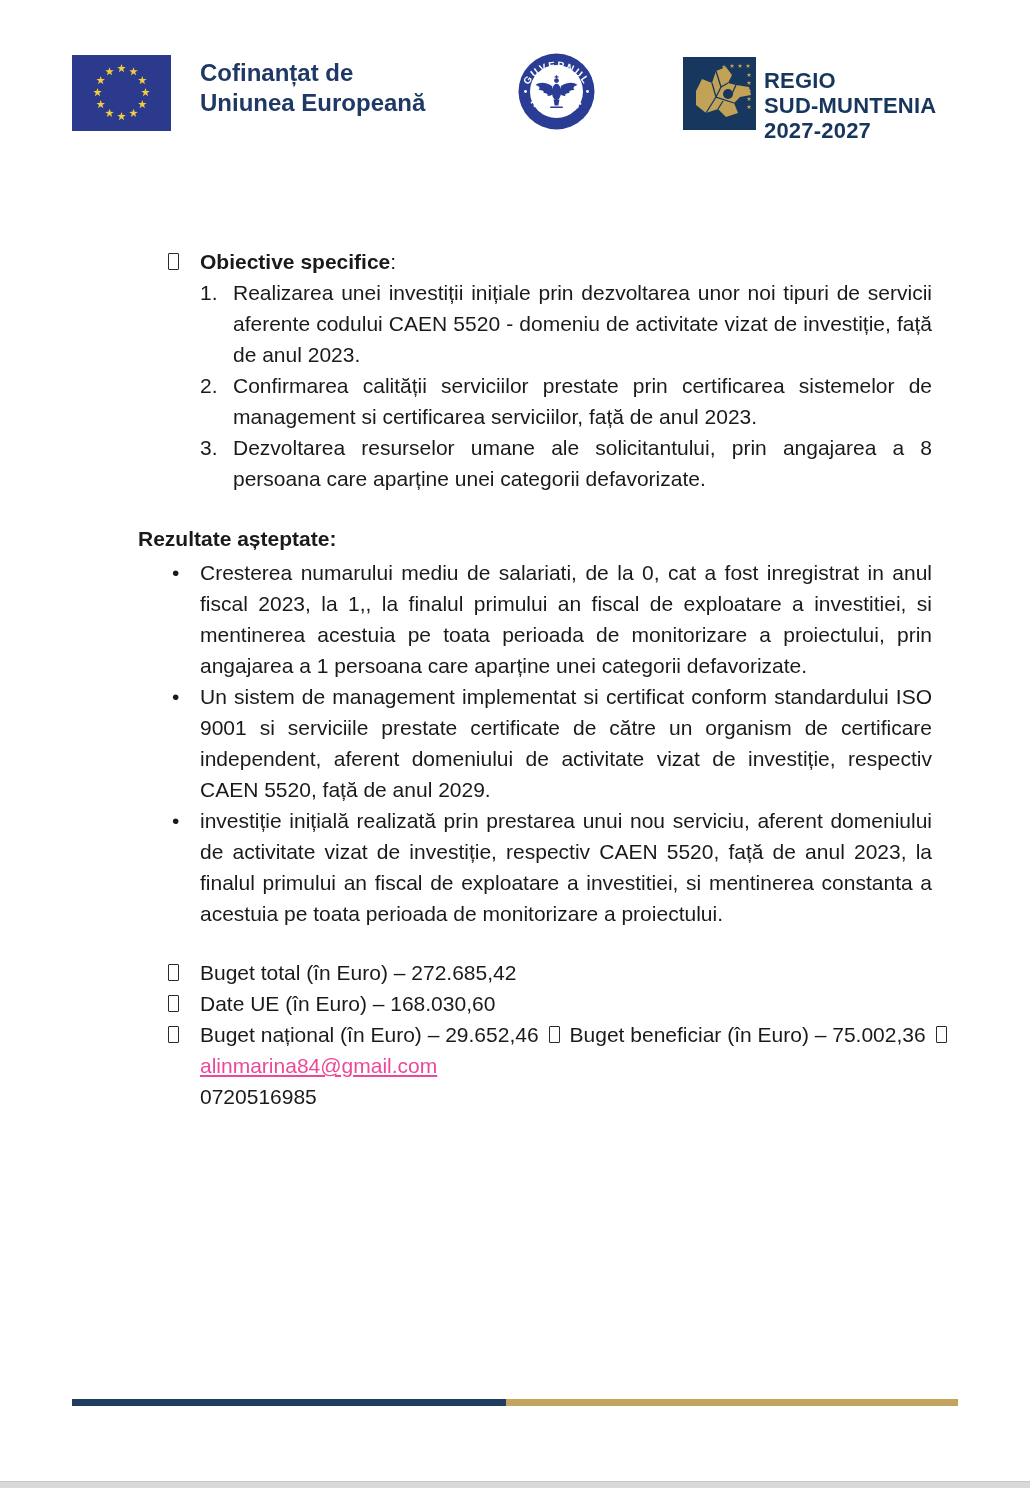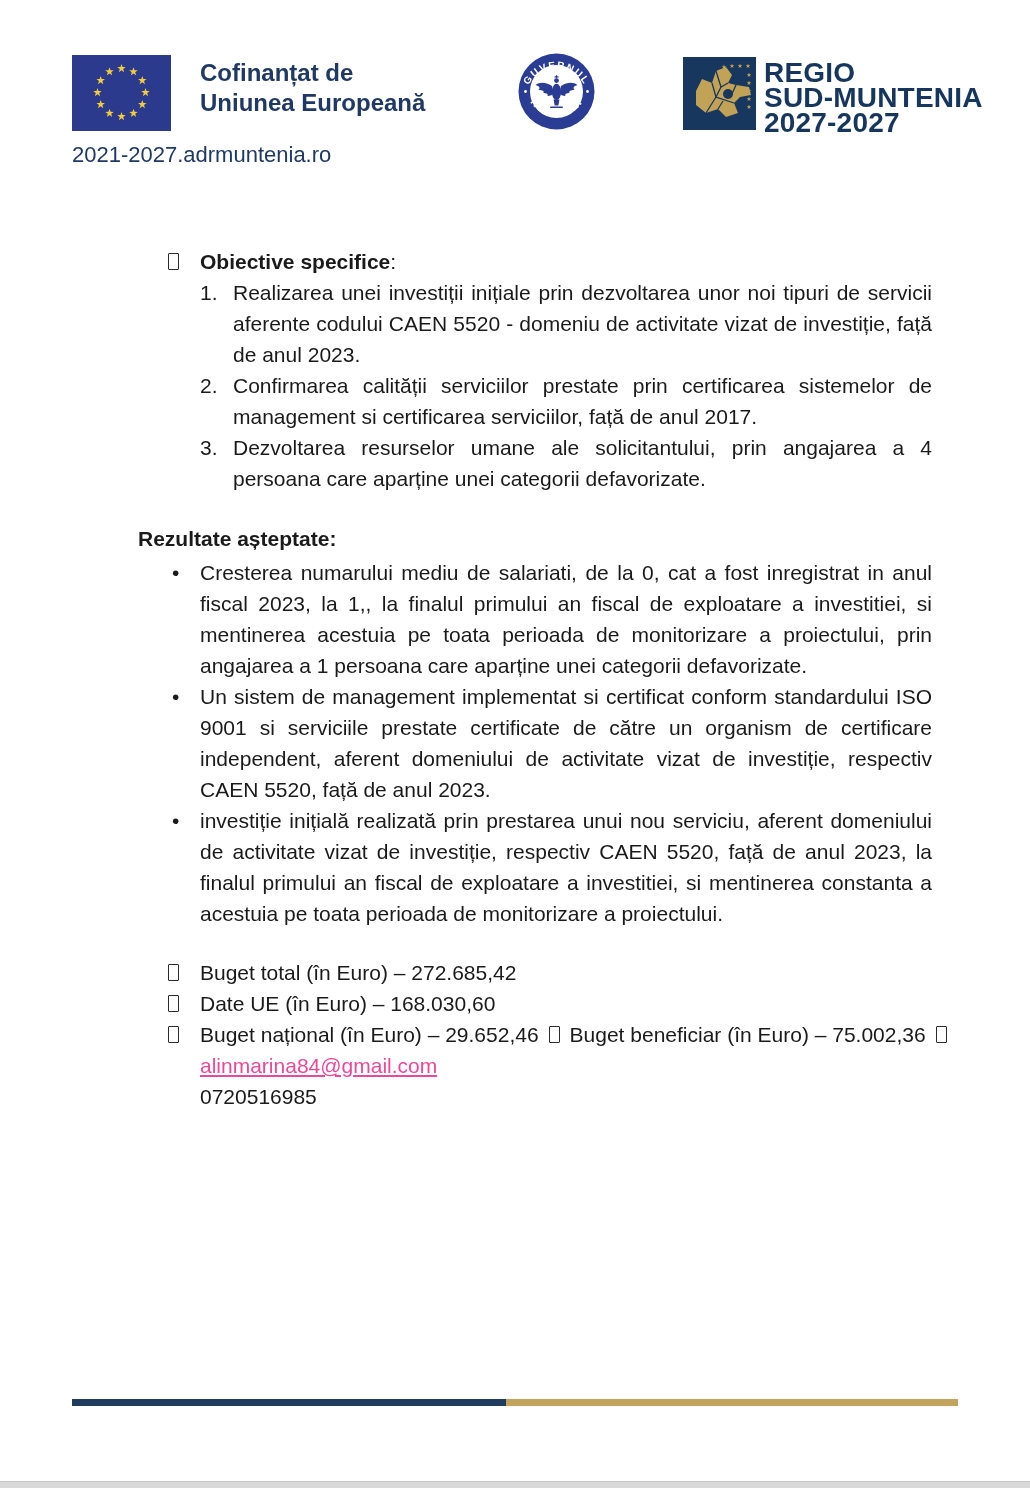--- a/index.html
+++ b/index.html
@@ -10,21 +10,21 @@
 
   
   .eu-flag { position:absolute; left:72px; top:55px; }
   .eu-caption {
     position:absolute; left:200px; top:58px; font-size:24px; line-height:30px;
     font-weight:bold; color:#1F3864;
   }
   .gov-seal { position:absolute; left:517px; top:52px; }
   .regio-square { position:absolute; left:683px; top:57px; }
   .regio-caption {
-    position:absolute; left:764px; top:60px; font-size:28px; line-height:25px;
+    position:absolute; left:764px; top:68px; font-size:22px; line-height:25px;
     font-weight:bold; color:#17365D; letter-spacing:0.2px;
   }
   .website {
     position:absolute; left:72px; top:142px; font-size:22px; color:#1F3864;
   }
 
   
   .tblock { position:absolute; left:0; width:1030px; font-size:21px; line-height:31px; }
   .row { margin:0; }
   .jtext { text-align:justify; text-align-last:left; }
@@ -147,55 +147,54 @@
       <use href="#star-b" transform="translate(66,50) scale(0.55)"></use>
     </g>
   </svg>
 
   <div class="regio-caption">
     <div>REGIO</div>
     <div>SUD-MUNTENIA</div>
     <div>2027-2027</div>
   </div>
 
-  <div class="website">2021-2027.adrmuntenia.ro</div>
 
   <div class="tblock" style="top:246px;">
     <div class="row obj-heading">
       <span class="tofu"></span>
       <span>
         <span class="h-label">Obiective specifice</span><span>:</span>
       </span>
     </div>
     <div class="row num-item">
       <span class="num">1.</span>
       <span class="txt jtext">Realizarea unei investiții inițiale prin dezvoltarea unor noi tipuri de servicii aferente codului CAEN 5520 - domeniu de activitate vizat de investiție, față de anul 2023.</span>
     </div>
     <div class="row num-item">
       <span class="num">2.</span>
-      <span class="txt jtext">Confirmarea calității serviciilor prestate prin certificarea sistemelor de management si certificarea serviciilor, față de anul 2017.</span>
+      <span class="txt jtext">Confirmarea calității serviciilor prestate prin certificarea sistemelor de management si certificarea serviciilor, față de anul 2023.</span>
     </div>
     <div class="row num-item">
       <span class="num">3.</span>
-      <span class="txt jtext">Dezvoltarea resurselor umane ale solicitantului, prin angajarea a 4 persoana care aparține unei categorii defavorizate.</span>
+      <span class="txt jtext">Dezvoltarea resurselor umane ale solicitantului, prin angajarea a 8 persoana care aparține unei categorii defavorizate.</span>
     </div>
   </div>
 
   <div class="tblock" style="top:523px;">
     <div class="row results-heading">Rezultate așteptate:</div>
   </div>
 
   <div class="tblock" style="top:557px;">
     <div class="row bullet-item">
       <span class="blt">•</span>
       <span class="txt jtext">Cresterea numarului mediu de salariati, de la 0, cat a fost inregistrat in anul fiscal 2023, la 1,, la finalul primului an fiscal de exploatare a investitiei, si mentinerea acestuia pe toata perioada de monitorizare a proiectului, prin angajarea a 1 persoana care aparține unei categorii defavorizate.</span>
     </div>
     <div class="row bullet-item">
       <span class="blt">•</span>
-      <span class="txt jtext">Un sistem de management implementat si certificat conform standardului ISO 9001 si serviciile prestate certificate de către un organism de certificare independent, aferent domeniului de activitate vizat de investiție, respectiv CAEN 5520, față de anul 2023.</span>
+      <span class="txt jtext">Un sistem de management implementat si certificat conform standardului ISO 9001 si serviciile prestate certificate de către un organism de certificare independent, aferent domeniului de activitate vizat de investiție, respectiv CAEN 5520, față de anul 2029.</span>
     </div>
     <div class="row bullet-item">
       <span class="blt">•</span>
       <span class="txt jtext">investiție inițială realizată prin prestarea unui nou serviciu, aferent domeniului de activitate vizat de investiție, respectiv CAEN 5520, față de anul 2023, la finalul primului an fiscal de exploatare a investitiei, si mentinerea constanta a acestuia pe toata perioada de monitorizare a proiectului.</span>
     </div>
   </div>
 
   <div class="tblock" style="top:957px;">
     <div class="row info-item">
       <span class="tofu"></span>

